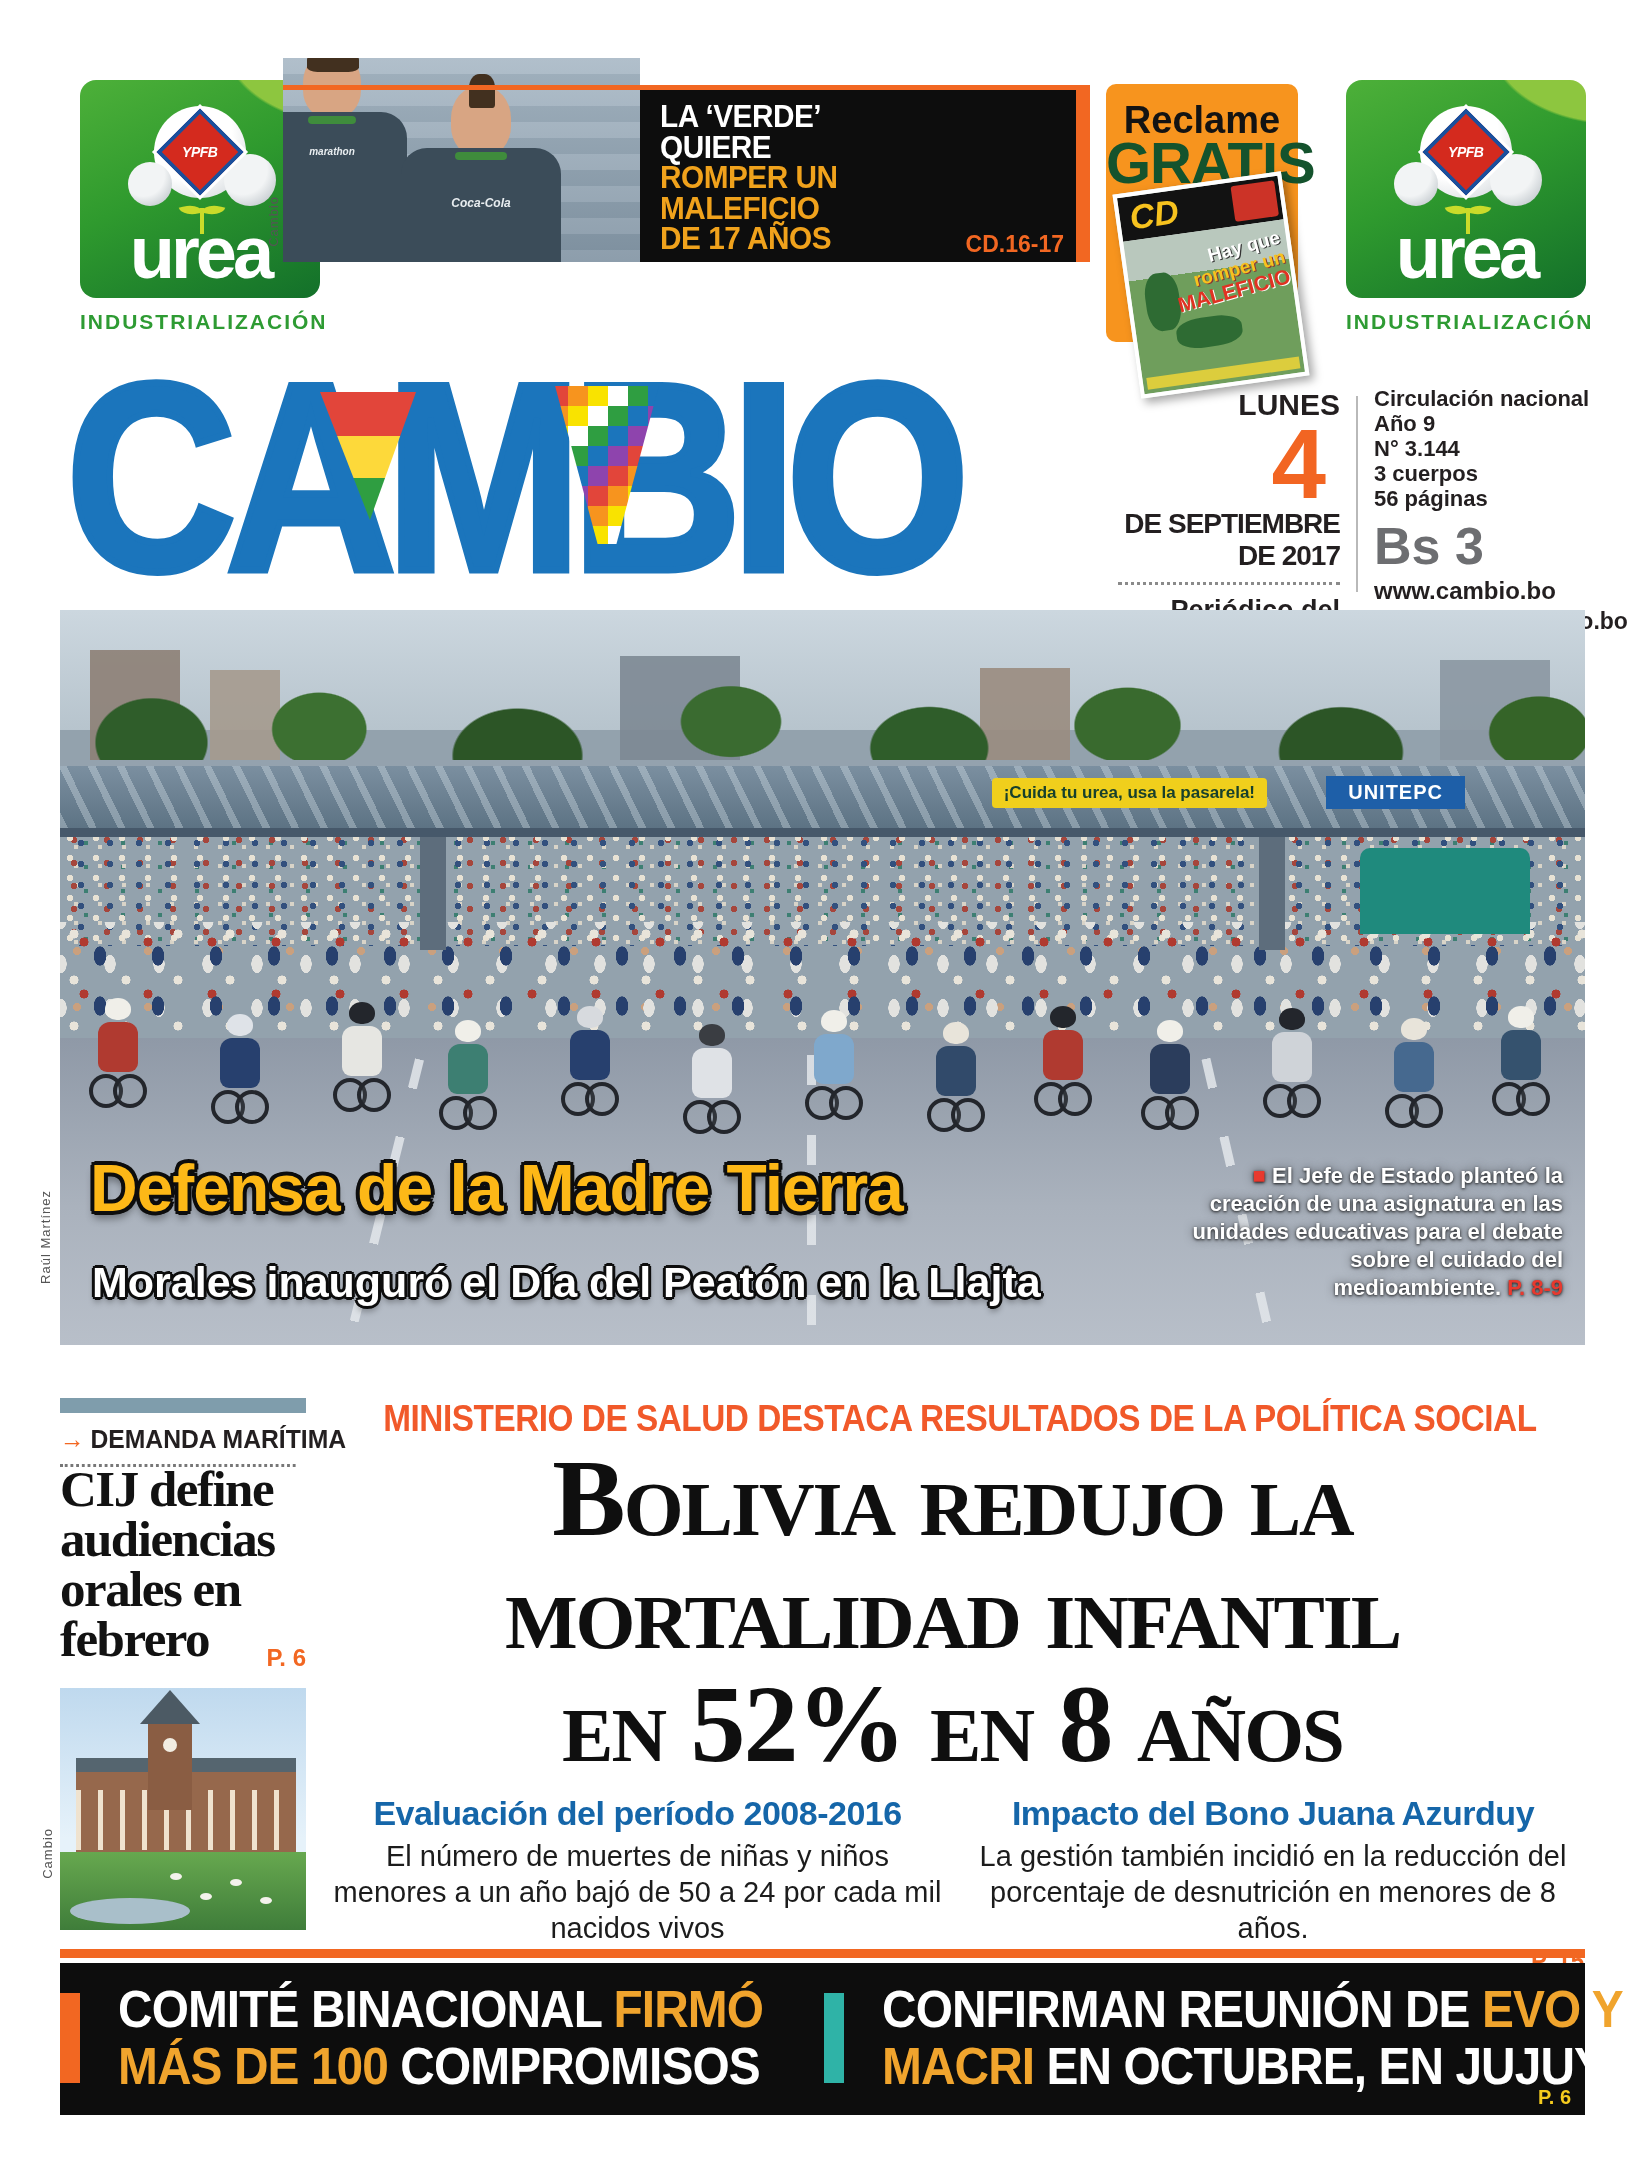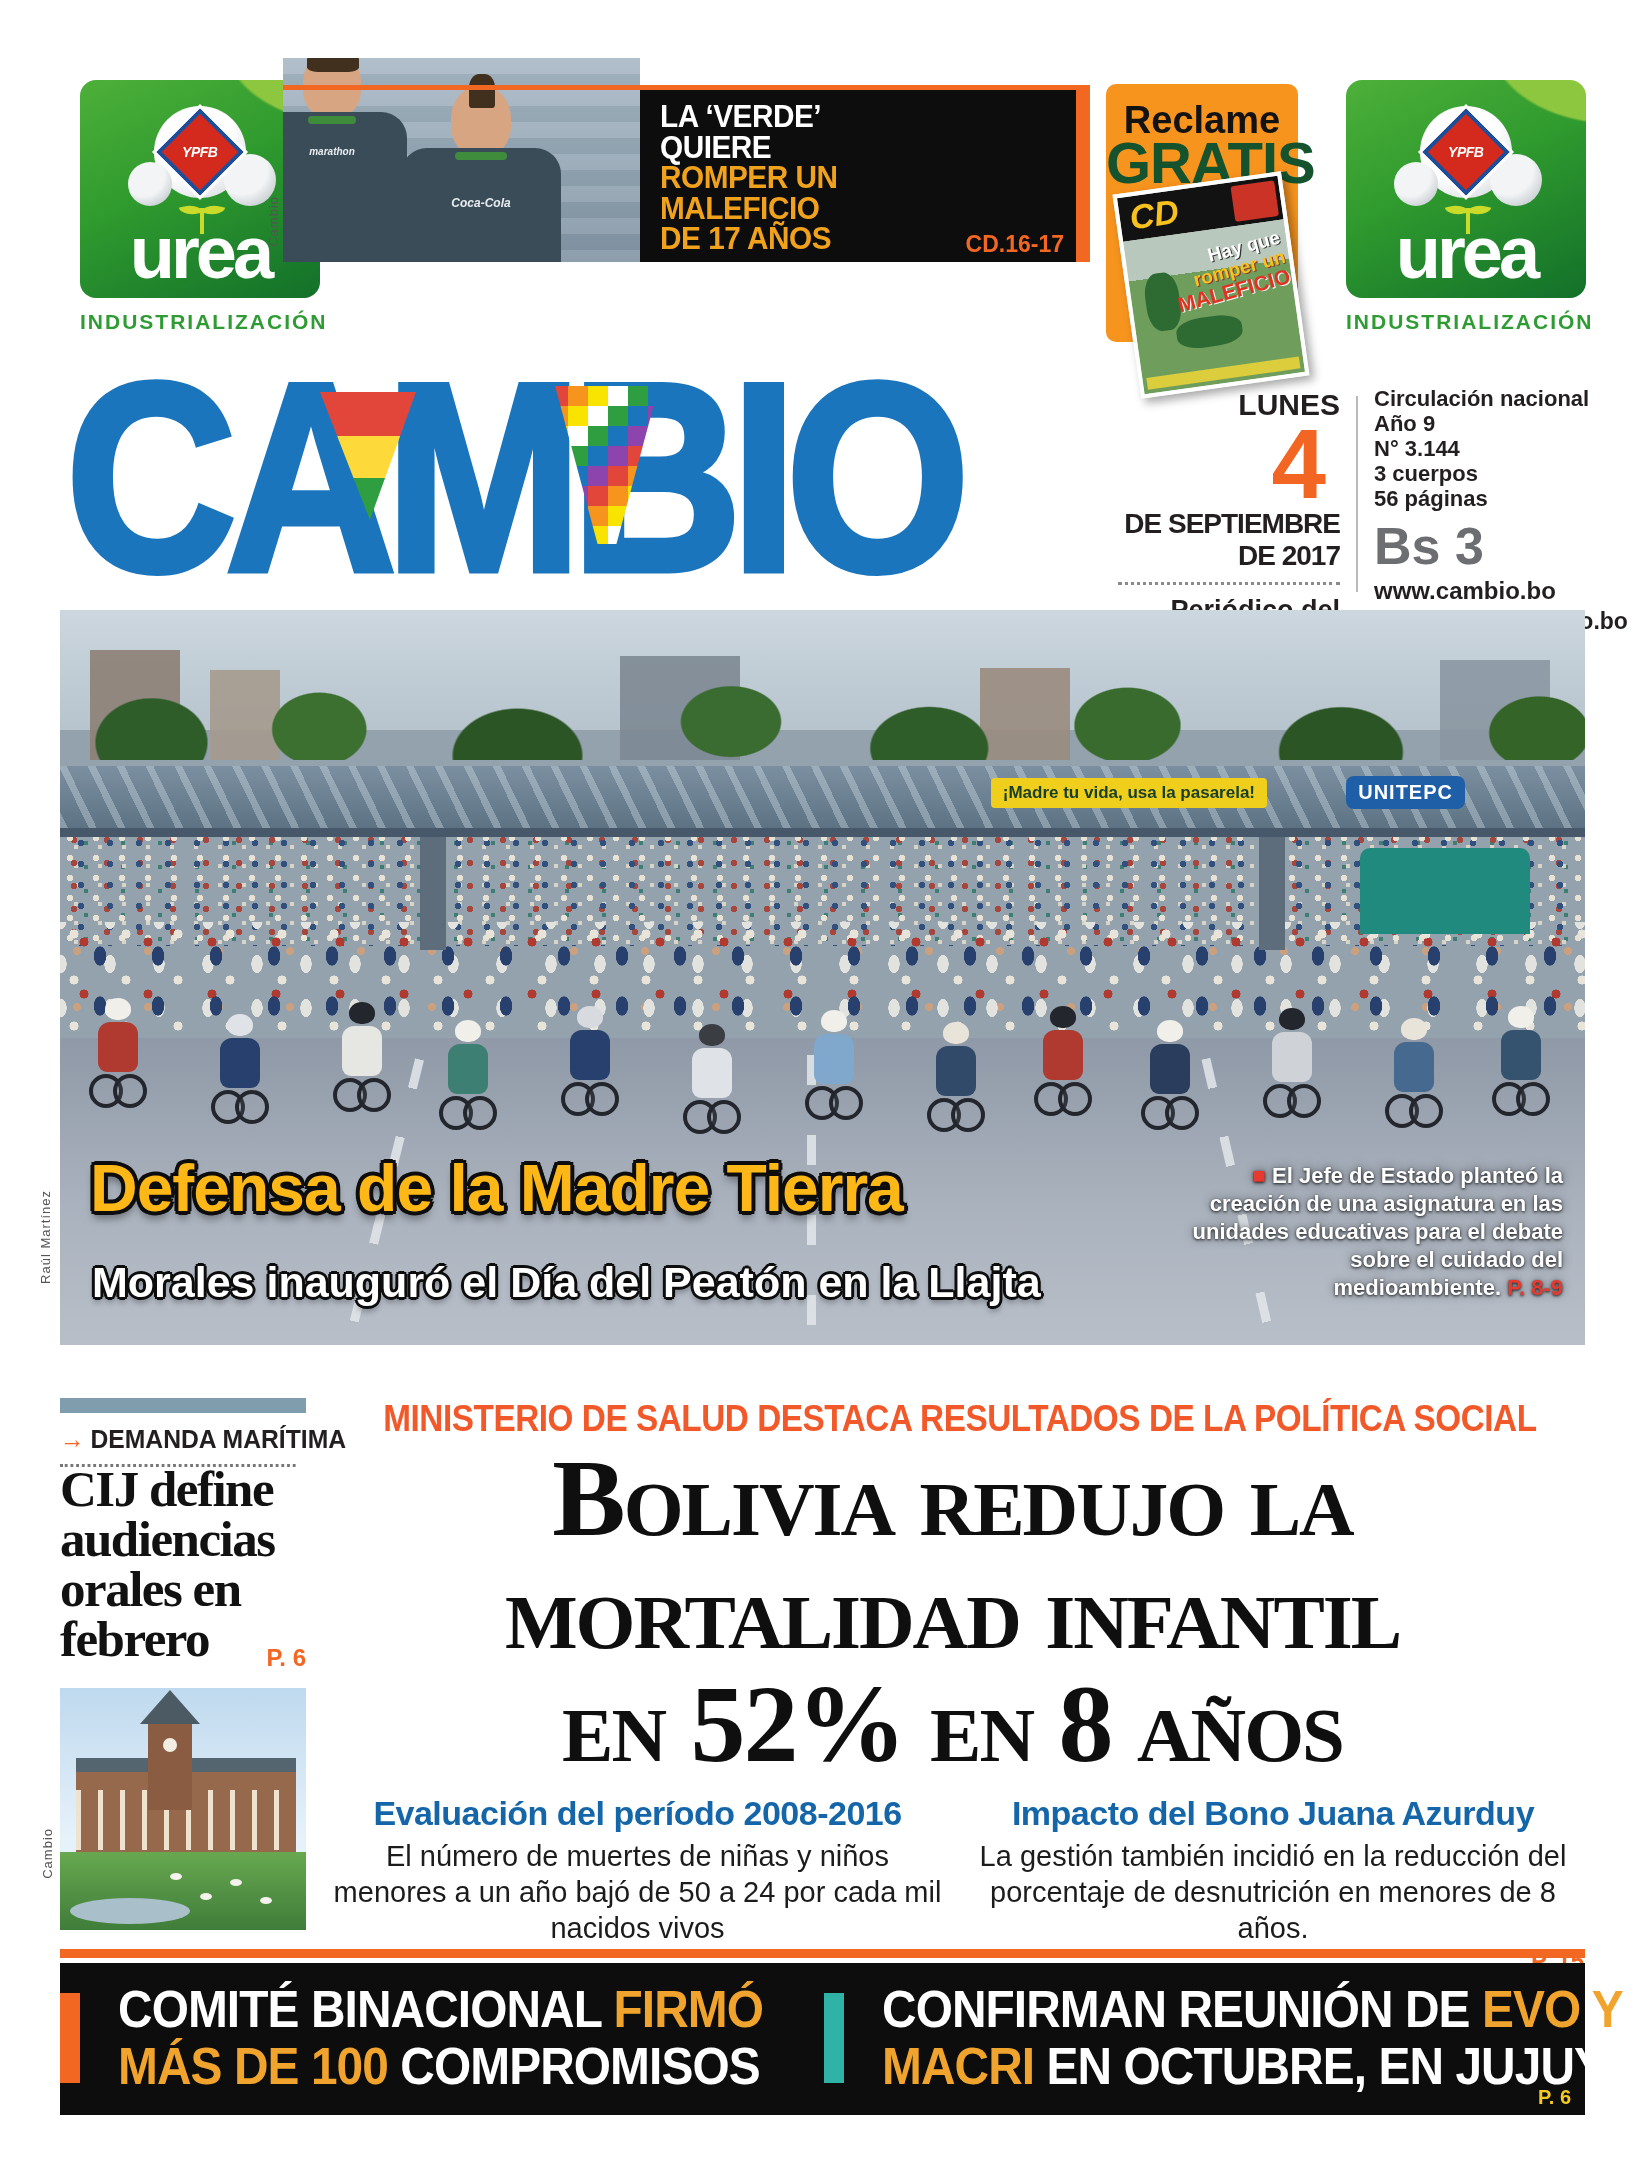--- a/index.html
+++ b/index.html
@@ -108,21 +108,21 @@
     radial-gradient(105px 76px at 84% 60%,#2c5526 0 58%,transparent 60%),
     radial-gradient(85px 62px at 97% 50%,#356428 0 58%,transparent 60%)}
   .bridge{position:absolute;left:0;right:0;top:150px;height:62px;z-index:3;
     background:linear-gradient(#7b8fa0,#5d7384);border-top:6px solid #94a2ae;border-bottom:9px solid #46586a}
   .bridge::before{content:"";position:absolute;inset:0;
     background:repeating-linear-gradient(64deg,rgba(230,240,245,.32) 0 7px,transparent 7px 26px)}
   .pillar{position:absolute;top:212px;width:26px;height:128px;background:#5d6d7c;z-index:2}
   .bridge-sign{position:absolute;right:318px;top:12px;background:#f0cf1c;color:#17402c;font-weight:bold;
     font-size:17px;padding:5px 12px;border-radius:4px;z-index:4}
   .bridge-sign2{position:absolute;right:120px;top:10px;background:#1e5fa8;color:#fff;font-weight:bold;
-    font-size:20px;padding:5px 12px;border-radius:8px;z-index:4;letter-spacing:1px}
+    font-size:20px;padding:5px 22px;border-radius:0;z-index:4;letter-spacing:1px}
   .tarp{position:absolute;right:55px;top:238px;width:170px;height:86px;background:#1f8a7d;border-radius:10px 10px 0 0;z-index:2}
   .crowd-far{position:absolute;left:0;right:0;top:218px;height:118px;background-image:
     radial-gradient(circle 5px at 10px 10px,#e8e2d4 60%,transparent 62%),
     radial-gradient(circle 5px at 8px 8px,#32507e 60%,transparent 62%),
     radial-gradient(circle 5px at 9px 9px,#a6463c 60%,transparent 62%),
     radial-gradient(circle 4px at 7px 7px,#d9d4c8 60%,transparent 62%),
     radial-gradient(circle 4px at 6px 6px,#3d7f72 60%,transparent 62%);
     background-size:26px 20px,29px 21px,33px 23px,24px 19px,37px 24px;
     background-position:0 0,13px 7px,5px 3px,9px 12px,20px 9px}
   .crowd-mid{position:absolute;left:0;right:0;top:312px;height:120px;background-image:
@@ -373,21 +373,21 @@
 
   <div class="lead">
     <div class="sky"></div>
     <div class="bld" style="left:30px;top:40px;width:90px;height:130px;background:#8d7f76"></div>
     <div class="bld" style="left:150px;top:60px;width:70px;height:110px;background:#a59a8e"></div>
     <div class="bld" style="left:560px;top:46px;width:120px;height:120px;background:#7d8893"></div>
     <div class="bld" style="left:920px;top:58px;width:90px;height:104px;background:#9a8c80"></div>
     <div class="bld" style="left:1380px;top:50px;width:110px;height:120px;background:#8b97a2"></div>
     <div class="trees"></div>
     <div class="bridge">
-      <div class="bridge-sign">¡Madre tu vida, usa la pasarela!</div>
+      <div class="bridge-sign">¡Cuida tu urea, usa la pasarela!</div>
       <div class="bridge-sign2">UNITEPC</div>
     </div>
     <div class="pillar" style="left:360px"></div>
     <div class="pillar" style="right:300px"></div>
     <div class="tarp"></div>
     <div class="crowd-far"></div>
     <div class="crowd-mid"></div>
     <div class="road">
       <div class="dash" style="left:21%;transform:rotate(14deg)"></div>
       <div class="dash" style="left:49%"></div>

